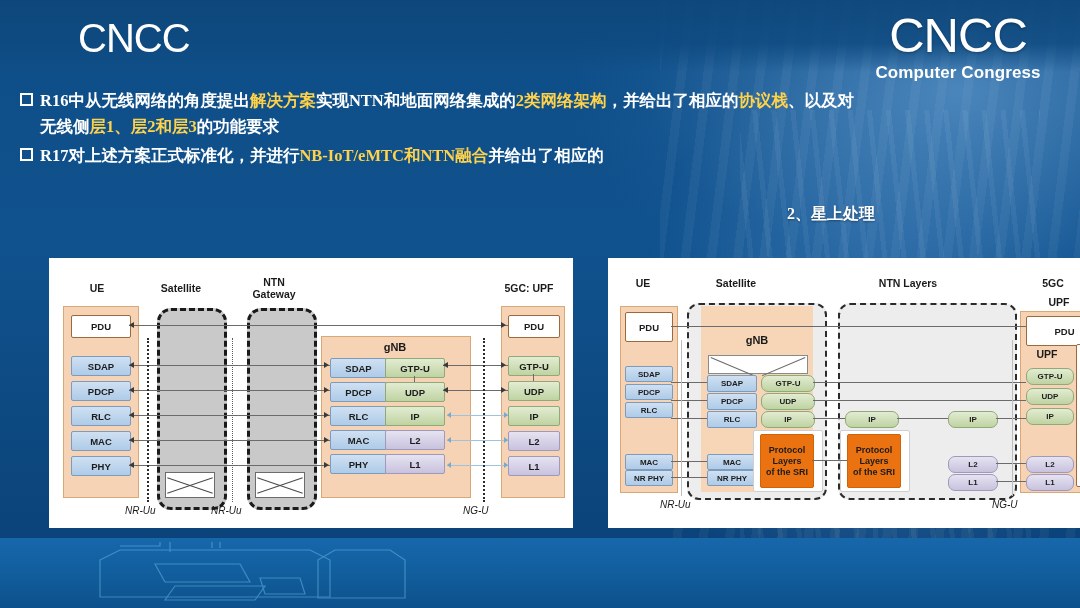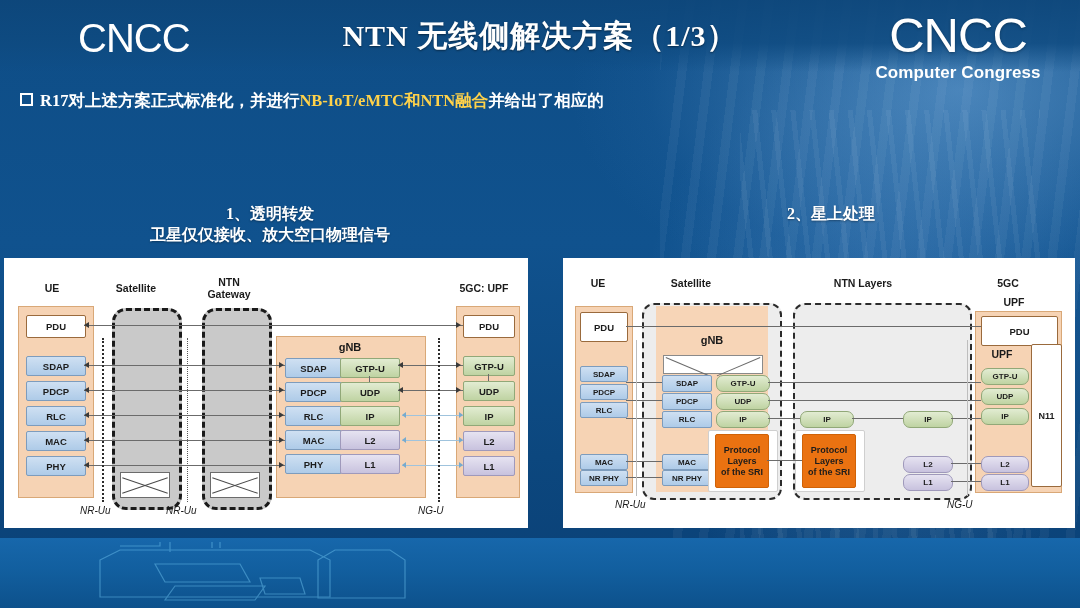--- a/index.html
+++ b/index.html
@@ -52,21 +52,21 @@
   .hl{color:#ffd24a;}
 
   
   .cap{position:absolute;color:#ffffff;text-align:center;font-weight:bold;
     font-family:"Liberation Serif","DejaVu Serif",serif;font-size:16px;line-height:21px;
     text-shadow:0 1px 2px rgba(0,0,0,.35);}
   #cap1{left:30px;top:203px;width:480px;}
   #cap2{left:576px;top:203px;width:510px;}
 
   
-  .panel{position:absolute;background:#ffffff;}
+  .panel{position:absolute;background:#ffffff;margin-left:45px;}
   #panelL{left:4px;top:258px;width:524px;height:270px;}
   #panelR{left:563px;top:258px;width:512px;height:270px;}
   .panel-inner{position:absolute;inset:0;}
 
   .colhdr{position:absolute;font-size:10.5px;font-weight:bold;color:#1a1a1a;text-align:center;
     font-family:"Liberation Sans",sans-serif;line-height:12px;}
   .grp-orange{position:absolute;background:#f6d3b4;border:1px solid #d9a877;}
   .grp-orange-soft{position:absolute;background:#f7d5b7;}
   .grp-grey{position:absolute;background:#c9c9c9;border:3px dashed #1a1a1a;border-radius:14px;}
   .grp-dash{position:absolute;background:#ededed;border:2px dashed #2b2b2b;border-radius:12px;}
@@ -112,38 +112,37 @@
 </style>
 </head>
 <body>
 
 <div id="slide">
   <div class="streaks"></div>
   <div class="streaks2"></div>
 
   <div id="header">
     <div id="cncc-word">CNCC</div>
-    <div id="title">NTN 无线侧解决方案（1/3）</div>
     <div id="cncc-right">
       <div class="big">CNCC</div>
       <div class="l2">Computer Congress</div>
     </div>
   </div>
 
   <div id="bullets">
     <div class="bullet">
       <span class="sq"></span>
+      <span id="bt1"><span>R16中从无线网络的角度提出</span><span class="hl">解决方案</span><span>实现NTN和地面网络集成的</span><span class="hl">2类网络架构</span><span>，并给出了相应的</span><span class="hl">协议栈</span><span>、以及对无线侧</span><span class="hl">层1、层2和层3</span><span>的功能要求</span></span>
+    </div>
+    <div class="bullet">
+      <span class="sq"></span>
       <span id="bt2"><span>R17对上述方案正式标准化，并进行</span><span class="hl">NB-IoT/eMTC和NTN融合</span><span>并给出了相应的</span></span>
     </div>
   </div>
 
-  <div class="cap" id="cap1">
-    <div>1、透明转发</div>
-    <div>卫星仅仅接收、放大空口物理信号</div>
-  </div>
   <div class="cap" id="cap2">
     <div>2、星上处理</div>
   </div>
 
   <div class="panel" id="panelL">
     <div class="panel-inner">
 
       <div class="colhdr" style="left:18px;top:24px;width:60px;">UE</div>
       <div class="colhdr" style="left:92px;top:24px;width:80px;">Satellite</div>
       <div class="colhdr" style="left:185px;top:18px;width:80px;">

